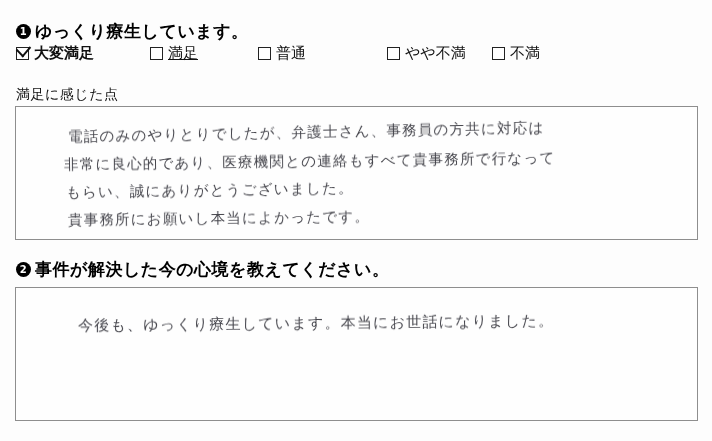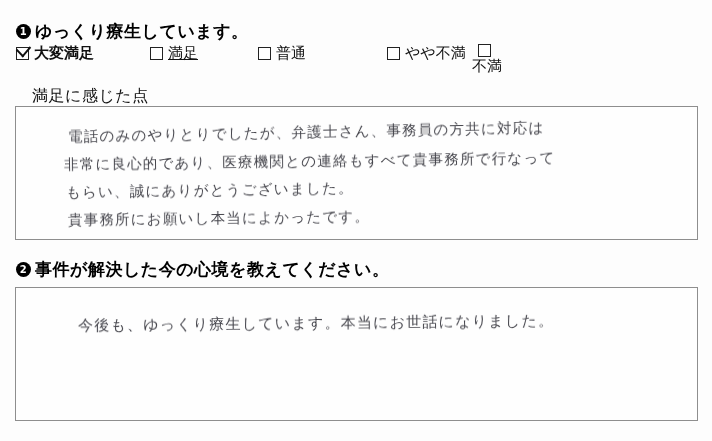--- a/index.html
+++ b/index.html
@@ -88,31 +88,30 @@
     border-bottom: 2px solid #111;
     transform: rotate(-50deg) skewX(-6deg);
   }
   .choice.selected .label {
     font-weight: 700;
   }
   #choice-0 { left: 0px; }
   #choice-1 { left: 134px; text-decoration: underline; }
   #choice-2 { left: 242px; }
   #choice-3 { left: 360px; padding-left: 11px; }
-  #choice-4 { left: 456px; flex-direction: column; }
+  #choice-4 { left: 476px; }
 
   
   .sub-heading {
     position: absolute;
     left: 16px;
     top: 86px;
-    font-size: 16px;
+    font-size: 14px;
     color: #111;
     letter-spacing: 0.5px;
-    margin-left: 16px;
   }
 
   
   .answer-box {
     position: absolute;
     border: 1px solid #8e8e8e;
     background: #fefefe;
     box-sizing: border-box;
     overflow: hidden;
   }

